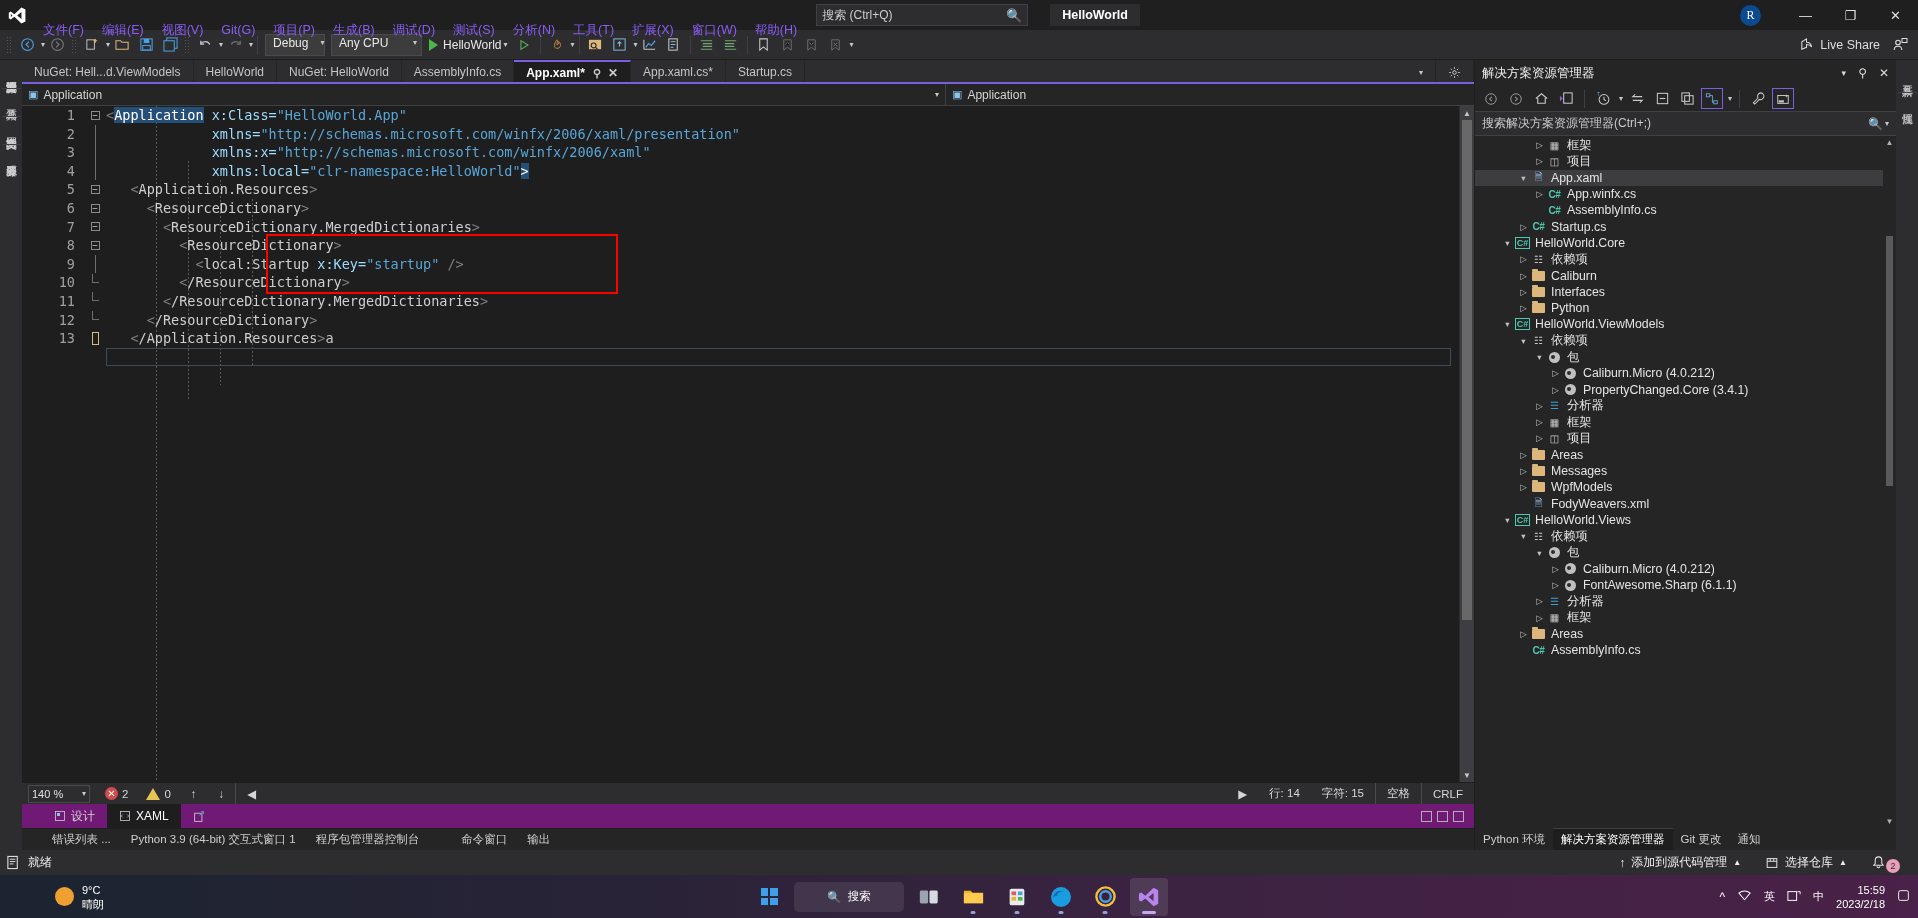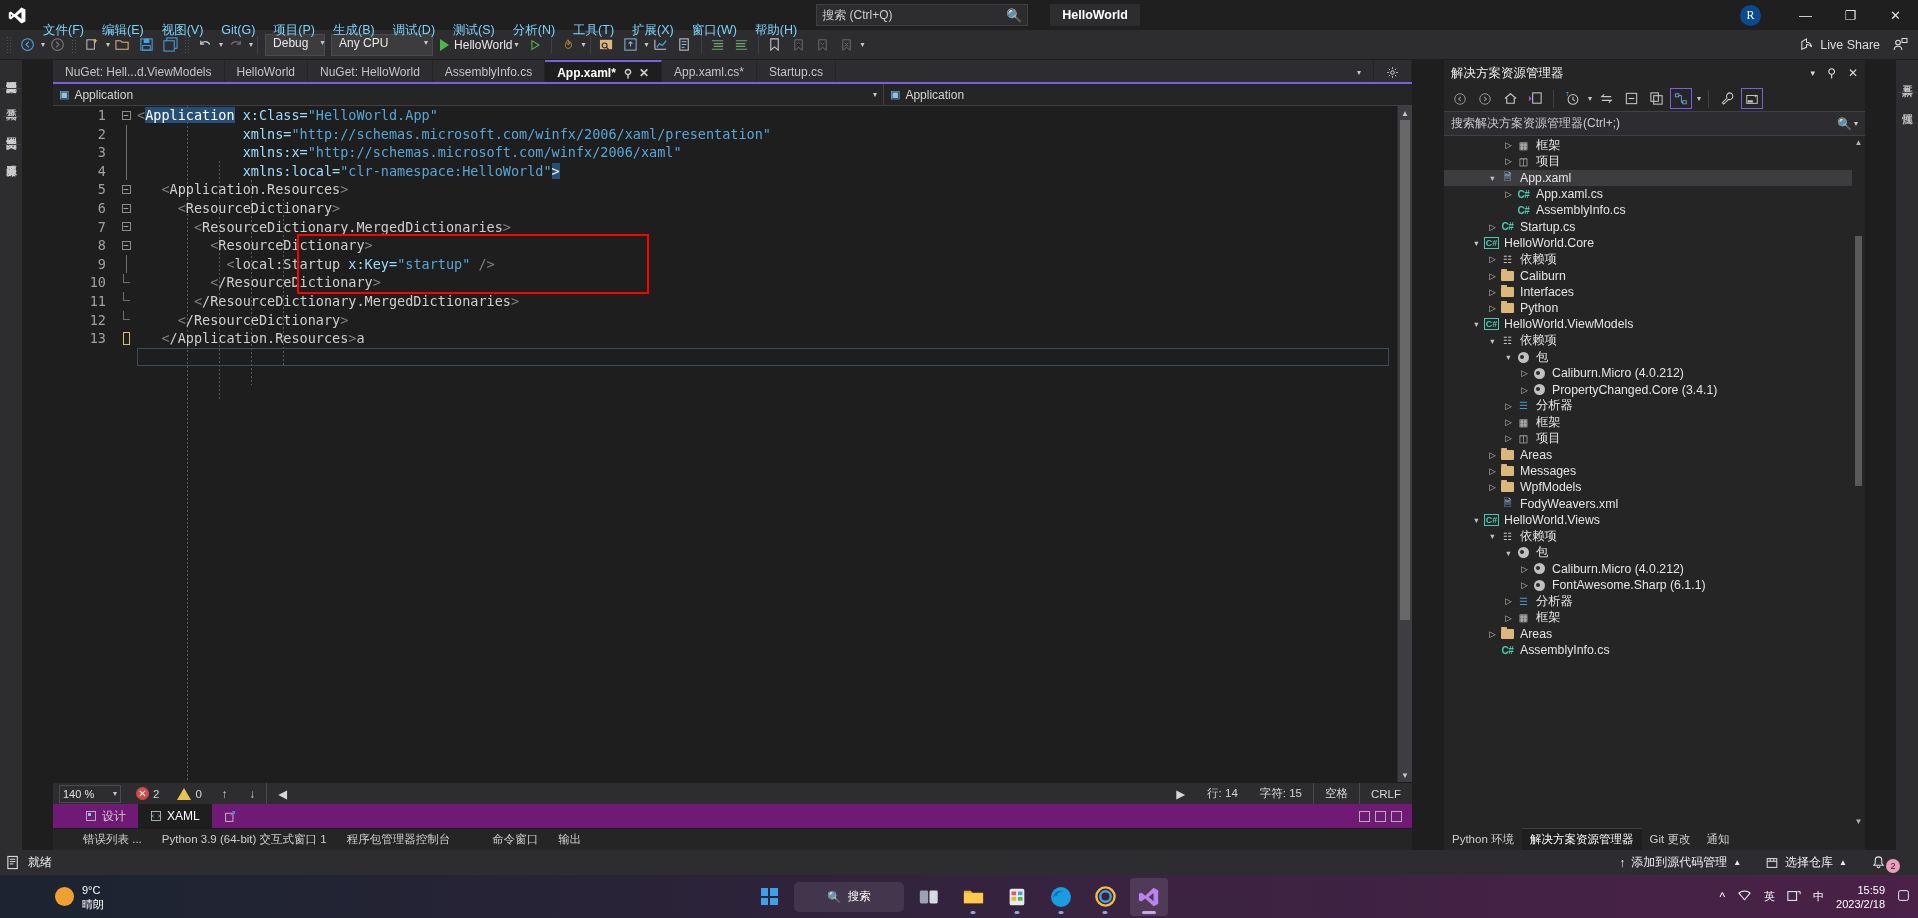--- a/index.html
+++ b/index.html
@@ -16,21 +16,21 @@
 
   
   .titlebar {
     height: 30px; background: #1f1f1f; display: flex; align-items: center;
     flex: 0 0 30px; position: relative;
   }
   .vs-logo { width: 34px; display:flex; align-items:center; justify-content:center; }
   .vs-logo svg { display:block; }
   .menubar { display: flex; align-items: center; height: 30px; }
   .menu-item {
-    padding: 12px 9px; height: 22px; line-height: 30px; font-size: 12.5px; color: #7dd3fc;
+    padding: 12px 9px; height: 22px; line-height: 30px; font-size: 12.5px; color: #8b5cf6;
     white-space: nowrap; cursor: default;
   }
   .search-box {
     margin-left: 10px; width: 212px; height: 22px; background: #2d2d30;
     border: 1px solid #3f3f46; display: flex; align-items: center; padding: 0 5px;
     color: #a0a0a0; font-size: 12px; position: relative;
   }
   .search-box .ph { flex: 1; color: #cccccc; }
   .search-box .mag { color: #cfcfcf; font-size: 13px; }
   .title-proj {
@@ -57,28 +57,28 @@
   .tbtn { height: 24px; min-width: 24px; display: flex; align-items: center; justify-content: center;
           color: #c8c8c8; padding: 0 3px; }
   .tsep { width: 1px; height: 18px; background: #3f3f46; margin: 0 4px; }
   .caret { font-size: 8px; color: #c8c8c8; margin-left: 2px; }
   .combo {
     height: 22px; background: #3c3c3c; border: 1px solid #4a4a4c; color: #e8e8e8;
     display: flex; align-items: center; padding: 0 4px 4px 7px; font-size: 12px; margin: 0 3px;
   }
   .combo .cval { margin-right: 10px; }
   .combo.dbg { width: 60px; }
-  .combo.cpu { width: 102px; }
+  .combo.cpu { width: 91px; }
   .run-btn { display:flex; align-items:center; height:24px; padding:0 4px; color:#e8e8e8; font-size:12px;}
   .play { width:0;height:0;border-left:9px solid #49b849;border-top:6px solid transparent;border-bottom:6px solid transparent;margin-right:5px;}
   .tb-far { margin-left: auto; display: flex; align-items: center; padding-right: 6px; }
   .liveshare { display: flex; align-items: center; color: #dcdcdc; font-size: 12.5px; gap: 6px; padding: 0 8px; }
 
   
-  .main { flex: 1 1 auto; display: flex; min-height: 0; background: #1e1e1e; gap: 31px; }
+  .main { flex: 1 1 auto; display: flex; min-height: 0; background: #1e1e1e; }
 
   
   .left-dock {
     width: 22px; background: #2d2d30; flex: 0 0 22px; display: flex; flex-direction: column;
     align-items: center; padding-top: 4px;
   }
   .vtab {
     writing-mode: vertical-rl; text-orientation: mixed; font-size: 11px; color: #d0d0d0;
     padding: 9px 2px; letter-spacing: 0px; white-space: nowrap;
   }
@@ -791,21 +791,21 @@
             <span class="ticon">
               <span class="xaml-ico">🗎</span>
             </span>
             <span class="tlabel">App.xaml</span>
           </div>
           <div class="tnode" style="padding-left: 58px;">
             <span class="tw">▷</span>
             <span class="ticon">
               <span class="cs-ico">C#</span>
             </span>
-            <span class="tlabel">App.xaml.cs</span>
+            <span class="tlabel">App.winfx.cs</span>
           </div>
           <div class="tnode" style="padding-left: 58px;">
             <span class="tw"></span>
             <span class="ticon">
               <span class="cs-ico">C#</span>
             </span>
             <span class="tlabel">AssemblyInfo.cs</span>
           </div>
           <div class="tnode" style="padding-left: 42px;">
             <span class="tw">▷</span>

